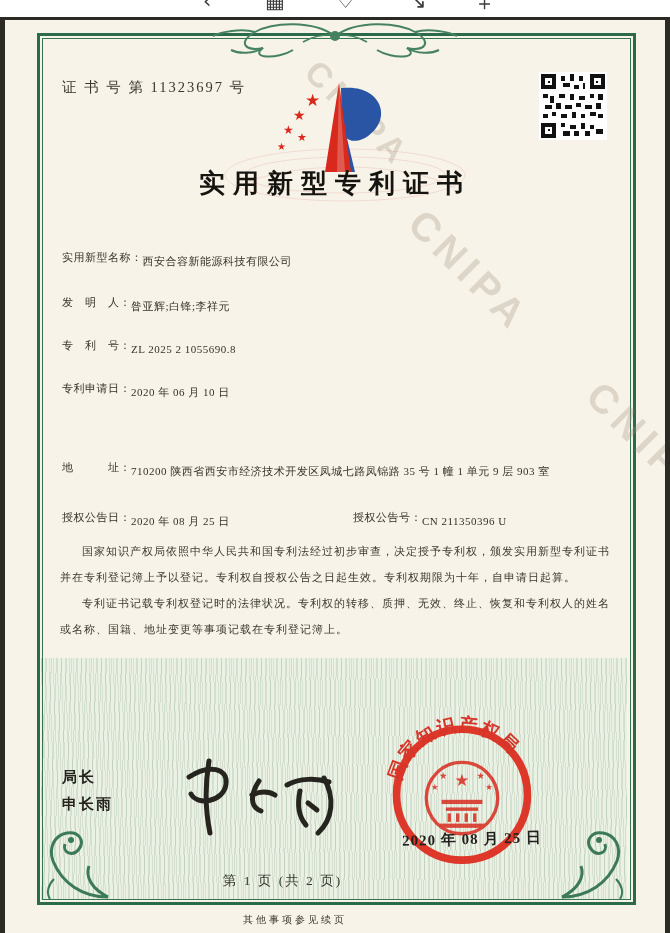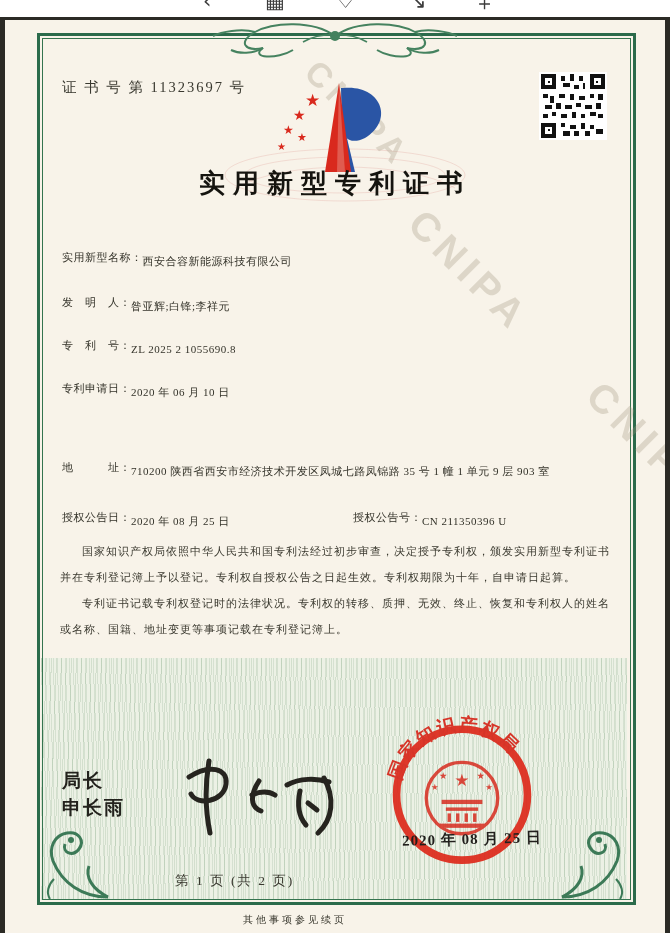--- a/index.html
+++ b/index.html
@@ -47,29 +47,29 @@
   .paras{position:absolute;left:55px;top:518px;width:556px;font-size:11px;line-height:26px;
          color:#3a392f;letter-spacing:1px;z-index:2;}
   .paras p{margin:0;text-indent:2em;}
   
   .barcode{position:absolute;left:53px;top:690px;width:184px;height:13px;z-index:2;
     background:
       repeating-linear-gradient(90deg,#1918155 0 1px,transparent 1px 3px,#191815 3px 5px,transparent 5px 6px),
       repeating-linear-gradient(90deg,#191815 0 2px,transparent 2px 7px,#191815 7px 8px,transparent 8px 13px);}
   
   .director{position:absolute;left:57px;z-index:2;font-family:"Liberation Sans","DejaVu Sans",sans-serif;
-            font-weight:bold;font-size:19px;color:#23221d;letter-spacing:2px;}
+            font-weight:bold;font-size:15px;color:#23221d;letter-spacing:2px;}
   .d1{top:748px}.d2{top:775px}
   .signature{position:absolute;left:170px;top:733px;z-index:3;}
   
   .seal{position:absolute;left:372px;top:688px;width:170px;height:170px;z-index:4;opacity:.93;}
   .seal-date{position:absolute;left:392px;top:810px;width:150px;text-align:center;font-size:15px;
              color:#211f1c;letter-spacing:1px;z-index:5;transform:rotate(-1.5deg);font-weight:bold;}
   
-  .page-num{position:absolute;left:170px;top:852px;width:215px;font-size:13.5px;
+  .page-num{position:absolute;left:170px;top:852px;width:215px;text-align:center;font-size:13.5px;
             color:#39382f;letter-spacing:2px;z-index:2;}
   .cont-note{position:absolute;left:238px;top:893px;font-size:10px;color:#3a392f;letter-spacing:3px;z-index:2;}
   .orn-top{position:absolute;left:188px;top:-2px;z-index:3;}
   .corner{position:absolute;z-index:3;}
   .corner-bl{left:35px;top:803px;}
   .corner-br{left:553px;top:803px;transform:scaleX(-1);}
 </style>
 </head>
 <body>
 

